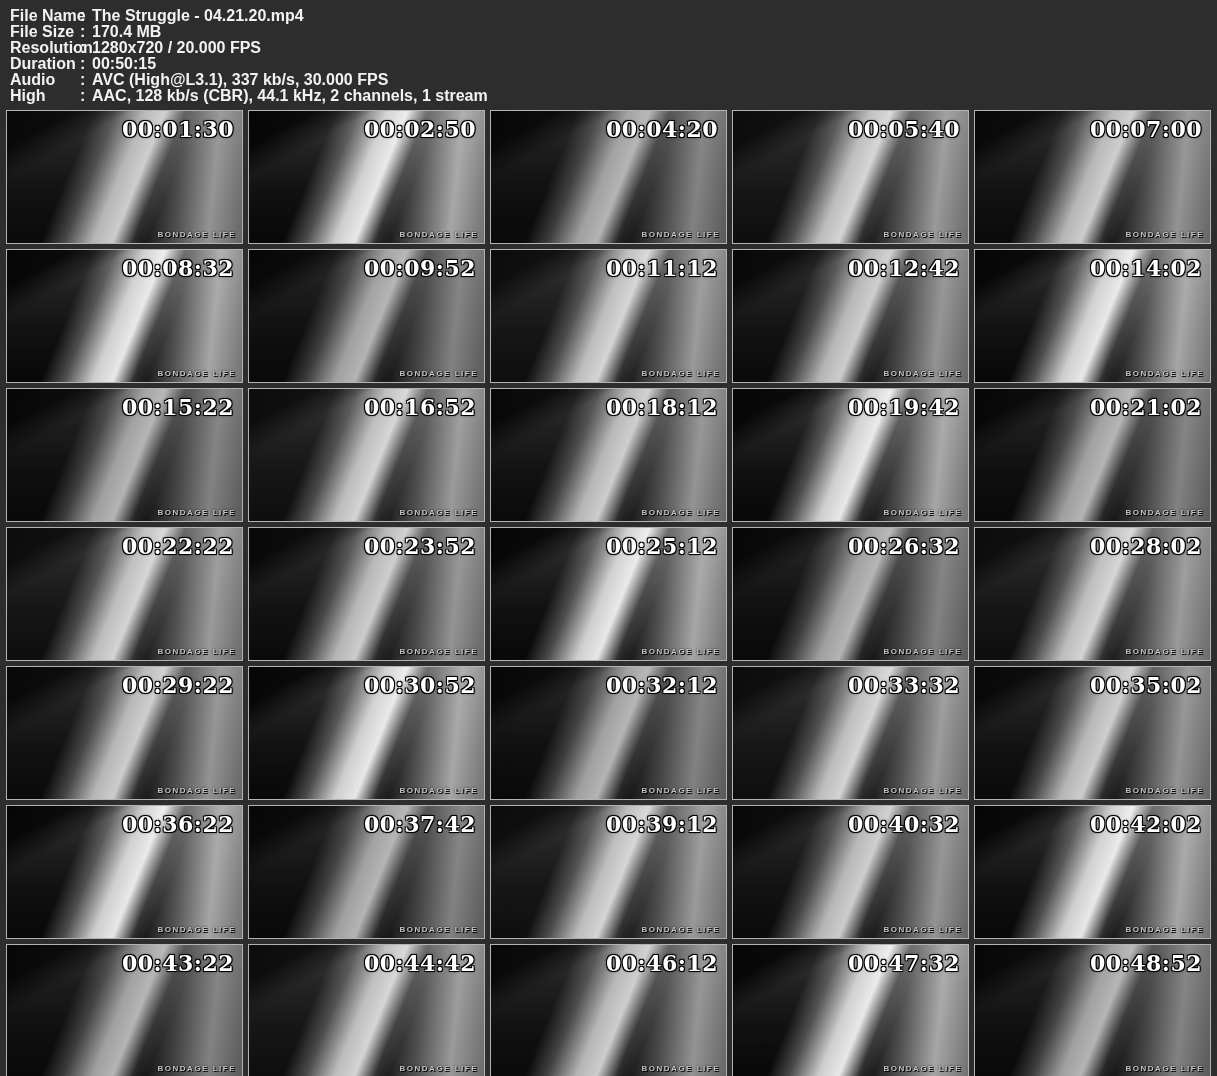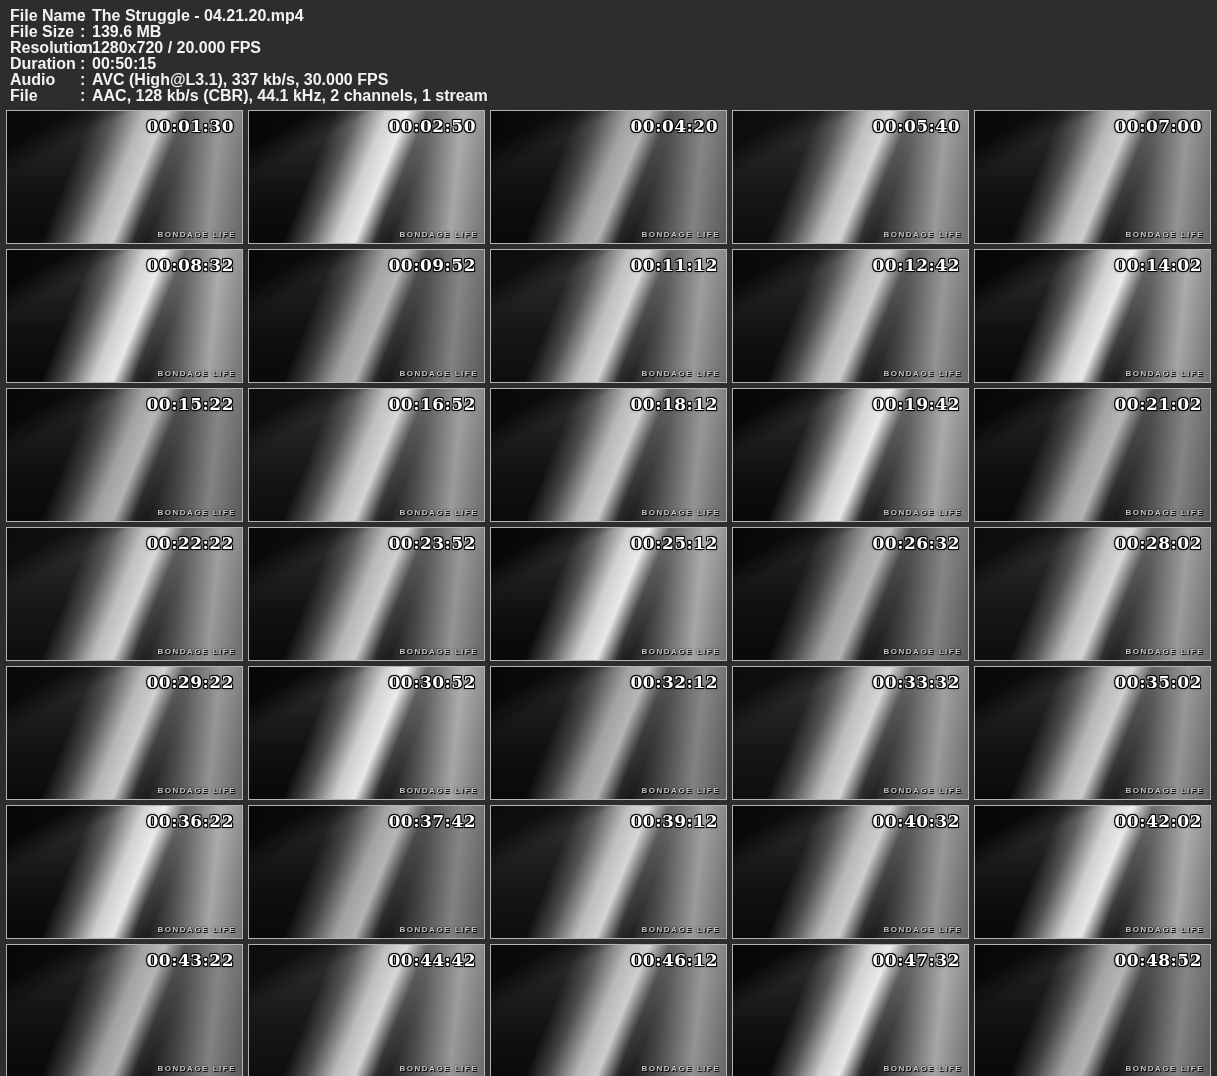--- a/index.html
+++ b/index.html
@@ -62,21 +62,21 @@
   .thumb.v2 .thumb-art { filter: brightness(1.12) contrast(1.03); }
   .thumb.v3 .thumb-art { filter: brightness(0.88); }
   .thumb.v4 .thumb-art { filter: brightness(1.05) contrast(0.97); }
 
   .ts {
     position: absolute;
     top: 5px;
     right: 8px;
     font-family: "DejaVu Serif", serif;
     font-weight: 700;
-    font-size: 17px;
+    font-size: 22px;
     letter-spacing: 0.5px;
     color: #ffffff;
     text-shadow:
       -1px -1px 0 #000, 1px -1px 0 #000,
       -1px  1px 0 #000, 1px  1px 0 #000,
        0 0 3px #000;
   }
   .wm {
     position: absolute;
     bottom: 4px;
@@ -86,25 +86,25 @@
     letter-spacing: 1.5px;
     color: rgba(225,225,225,0.85);
     text-shadow: 0 0 2px #000, 1px 1px 0 #000;
   }
 </style>
 </head>
 <body>
 
 <div class="file-info">
     <div class="info-row"><span class="info-label">File Name</span><span class="info-sep">:</span><span class="info-value">The Struggle - 04.21.20.mp4</span></div>
-    <div class="info-row"><span class="info-label">File Size</span><span class="info-sep">:</span><span class="info-value">139.6 MB</span></div>
+    <div class="info-row"><span class="info-label">File Size</span><span class="info-sep">:</span><span class="info-value">170.4 MB</span></div>
     <div class="info-row"><span class="info-label">Resolution</span><span class="info-sep">:</span><span class="info-value">1280x720 / 20.000 FPS</span></div>
     <div class="info-row"><span class="info-label">Duration</span><span class="info-sep">:</span><span class="info-value">00:50:15</span></div>
     <div class="info-row"><span class="info-label">Audio</span><span class="info-sep">:</span><span class="info-value">AVC (High@L3.1), 337 kb/s, 30.000 FPS</span></div>
-    <div class="info-row"><span class="info-label">File</span><span class="info-sep">:</span><span class="info-value">AAC, 128 kb/s (CBR), 44.1 kHz, 2 channels, 1 stream</span></div>
+    <div class="info-row"><span class="info-label">High</span><span class="info-sep">:</span><span class="info-value">AAC, 128 kb/s (CBR), 44.1 kHz, 2 channels, 1 stream</span></div>
   </div>
 
 <div class="thumb-grid">
     <div class="thumb v1">
       <div class="thumb-art"></div>
       <span class="ts">00:01:30</span>
       <span class="wm">BONDAGE LIFE</span>
     </div>
     <div class="thumb v2">
       <div class="thumb-art"></div>

